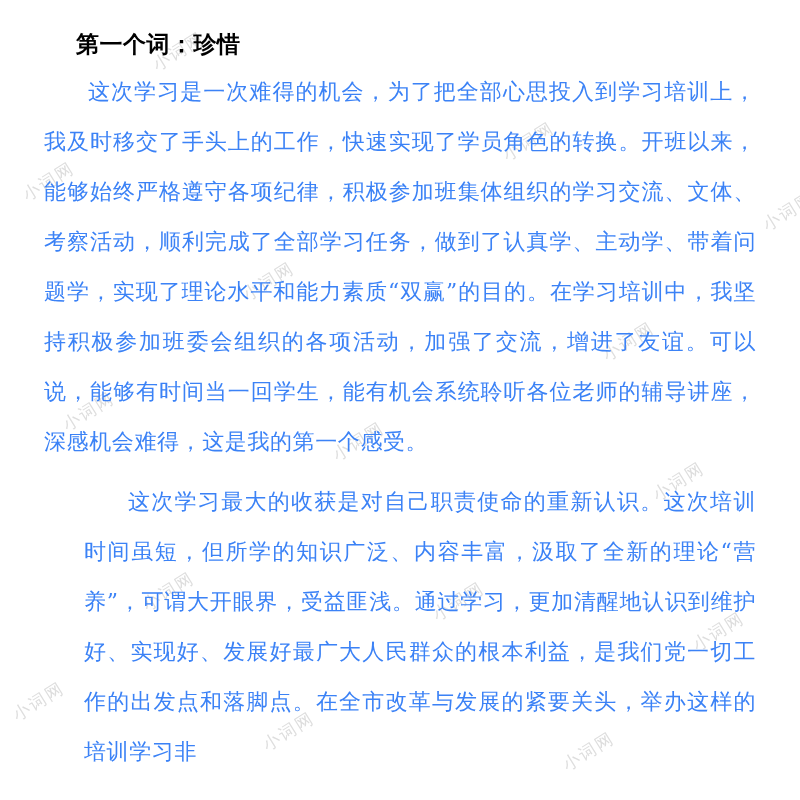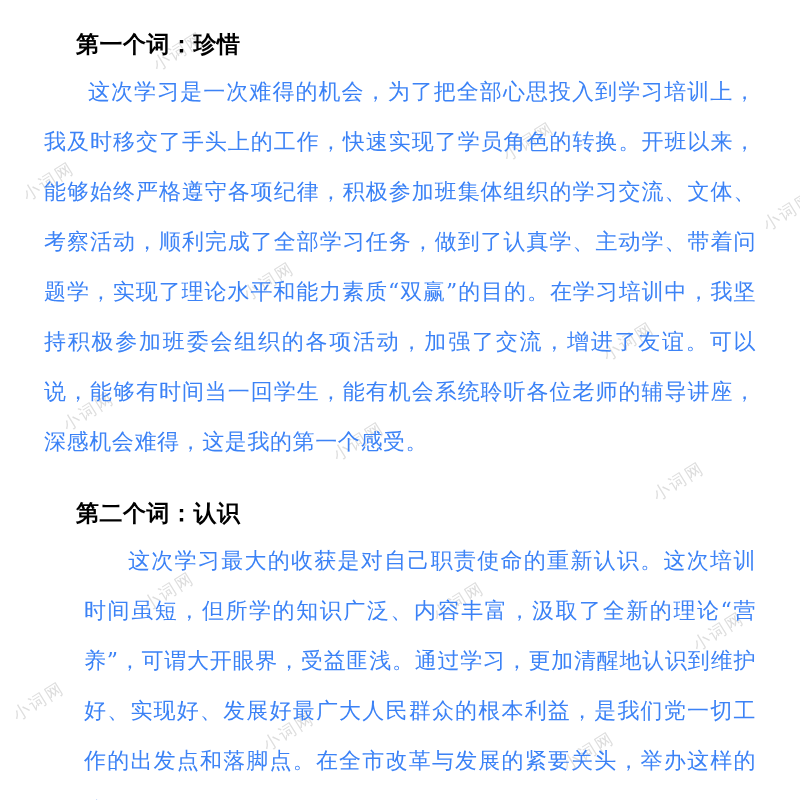--- a/index.html
+++ b/index.html
@@ -124,21 +124,20 @@
   </div>
 
   <div class="doc-body">
 
     <h2 class="heading">第一个词：珍惜</h2>
 
     <p class="para">这次学习是一次难得的机会，为了把全部心思投入到学习培训上，我及时移交了手头上的工作，快速实现了学员角色的转换。开班以来，能够始终严格遵守各项纪律，积极参加班集体组织的学习交流、文体、考察活动，顺利完成了全部学习任务，做到了认真学、主动学、带着问题学，实现了理论水平和能力素质“双赢”的目的。在学习培训中，我坚持积极参加班委会组织的各项活动，加强了交流，增进了友谊。可以说，能够有时间当一回学生，能有机会系统聆听各位老师的辅导讲座，深感机会难得，这是我的第一个感受。</p>
 
     <div class="spacer-small"></div>
 
-    <h2 class="heading">第二个词：认识</h2>
 
     <p class="para tight">这次学习最大的收获是对自己职责使命的重新认识。这次培训时间虽短，但所学的知识广泛、内容丰富，汲取了全新的理论“营养”，可谓大开眼界，受益匪浅。通过学习，更加清醒地认识到维护好、实现好、发展好最广大人民群众的根本利益，是我们党一切工作的出发点和落脚点。在全市改革与发展的紧要关头，举办这样的培训学习非</p>
 
     <div class="spacer-mid"></div>
 
 
   </div>
 </div>
 
 </body></html>

